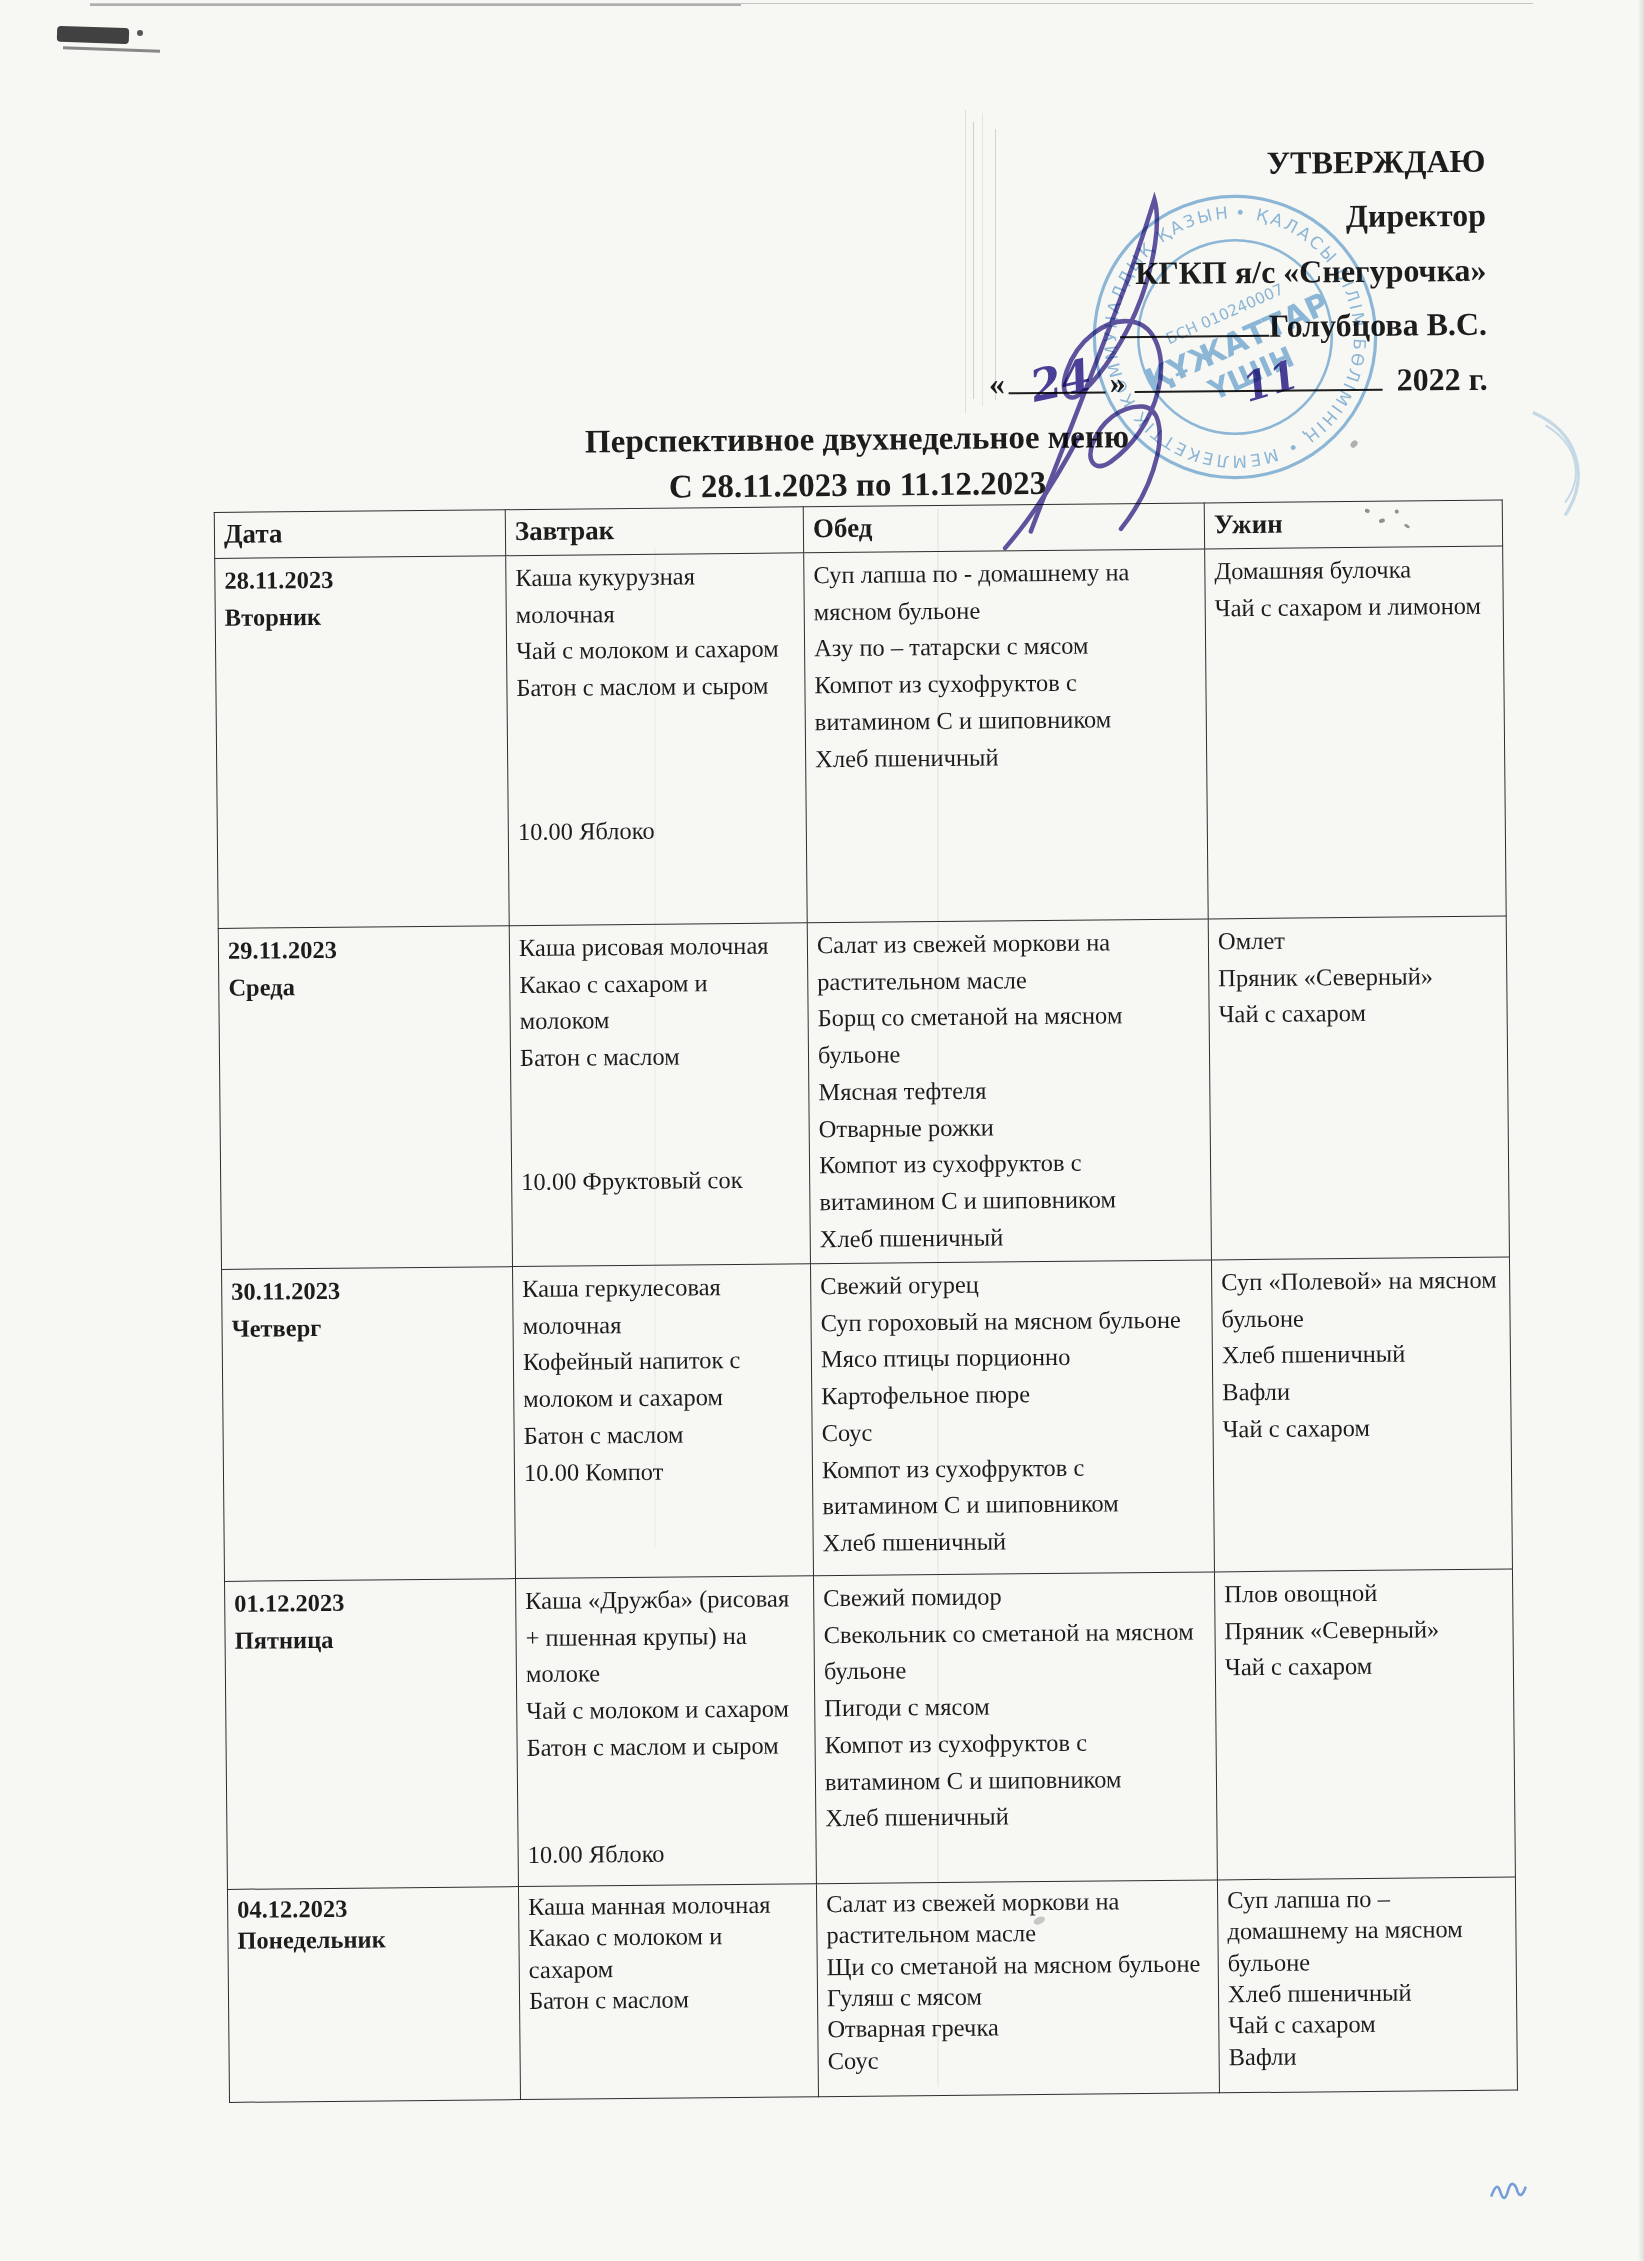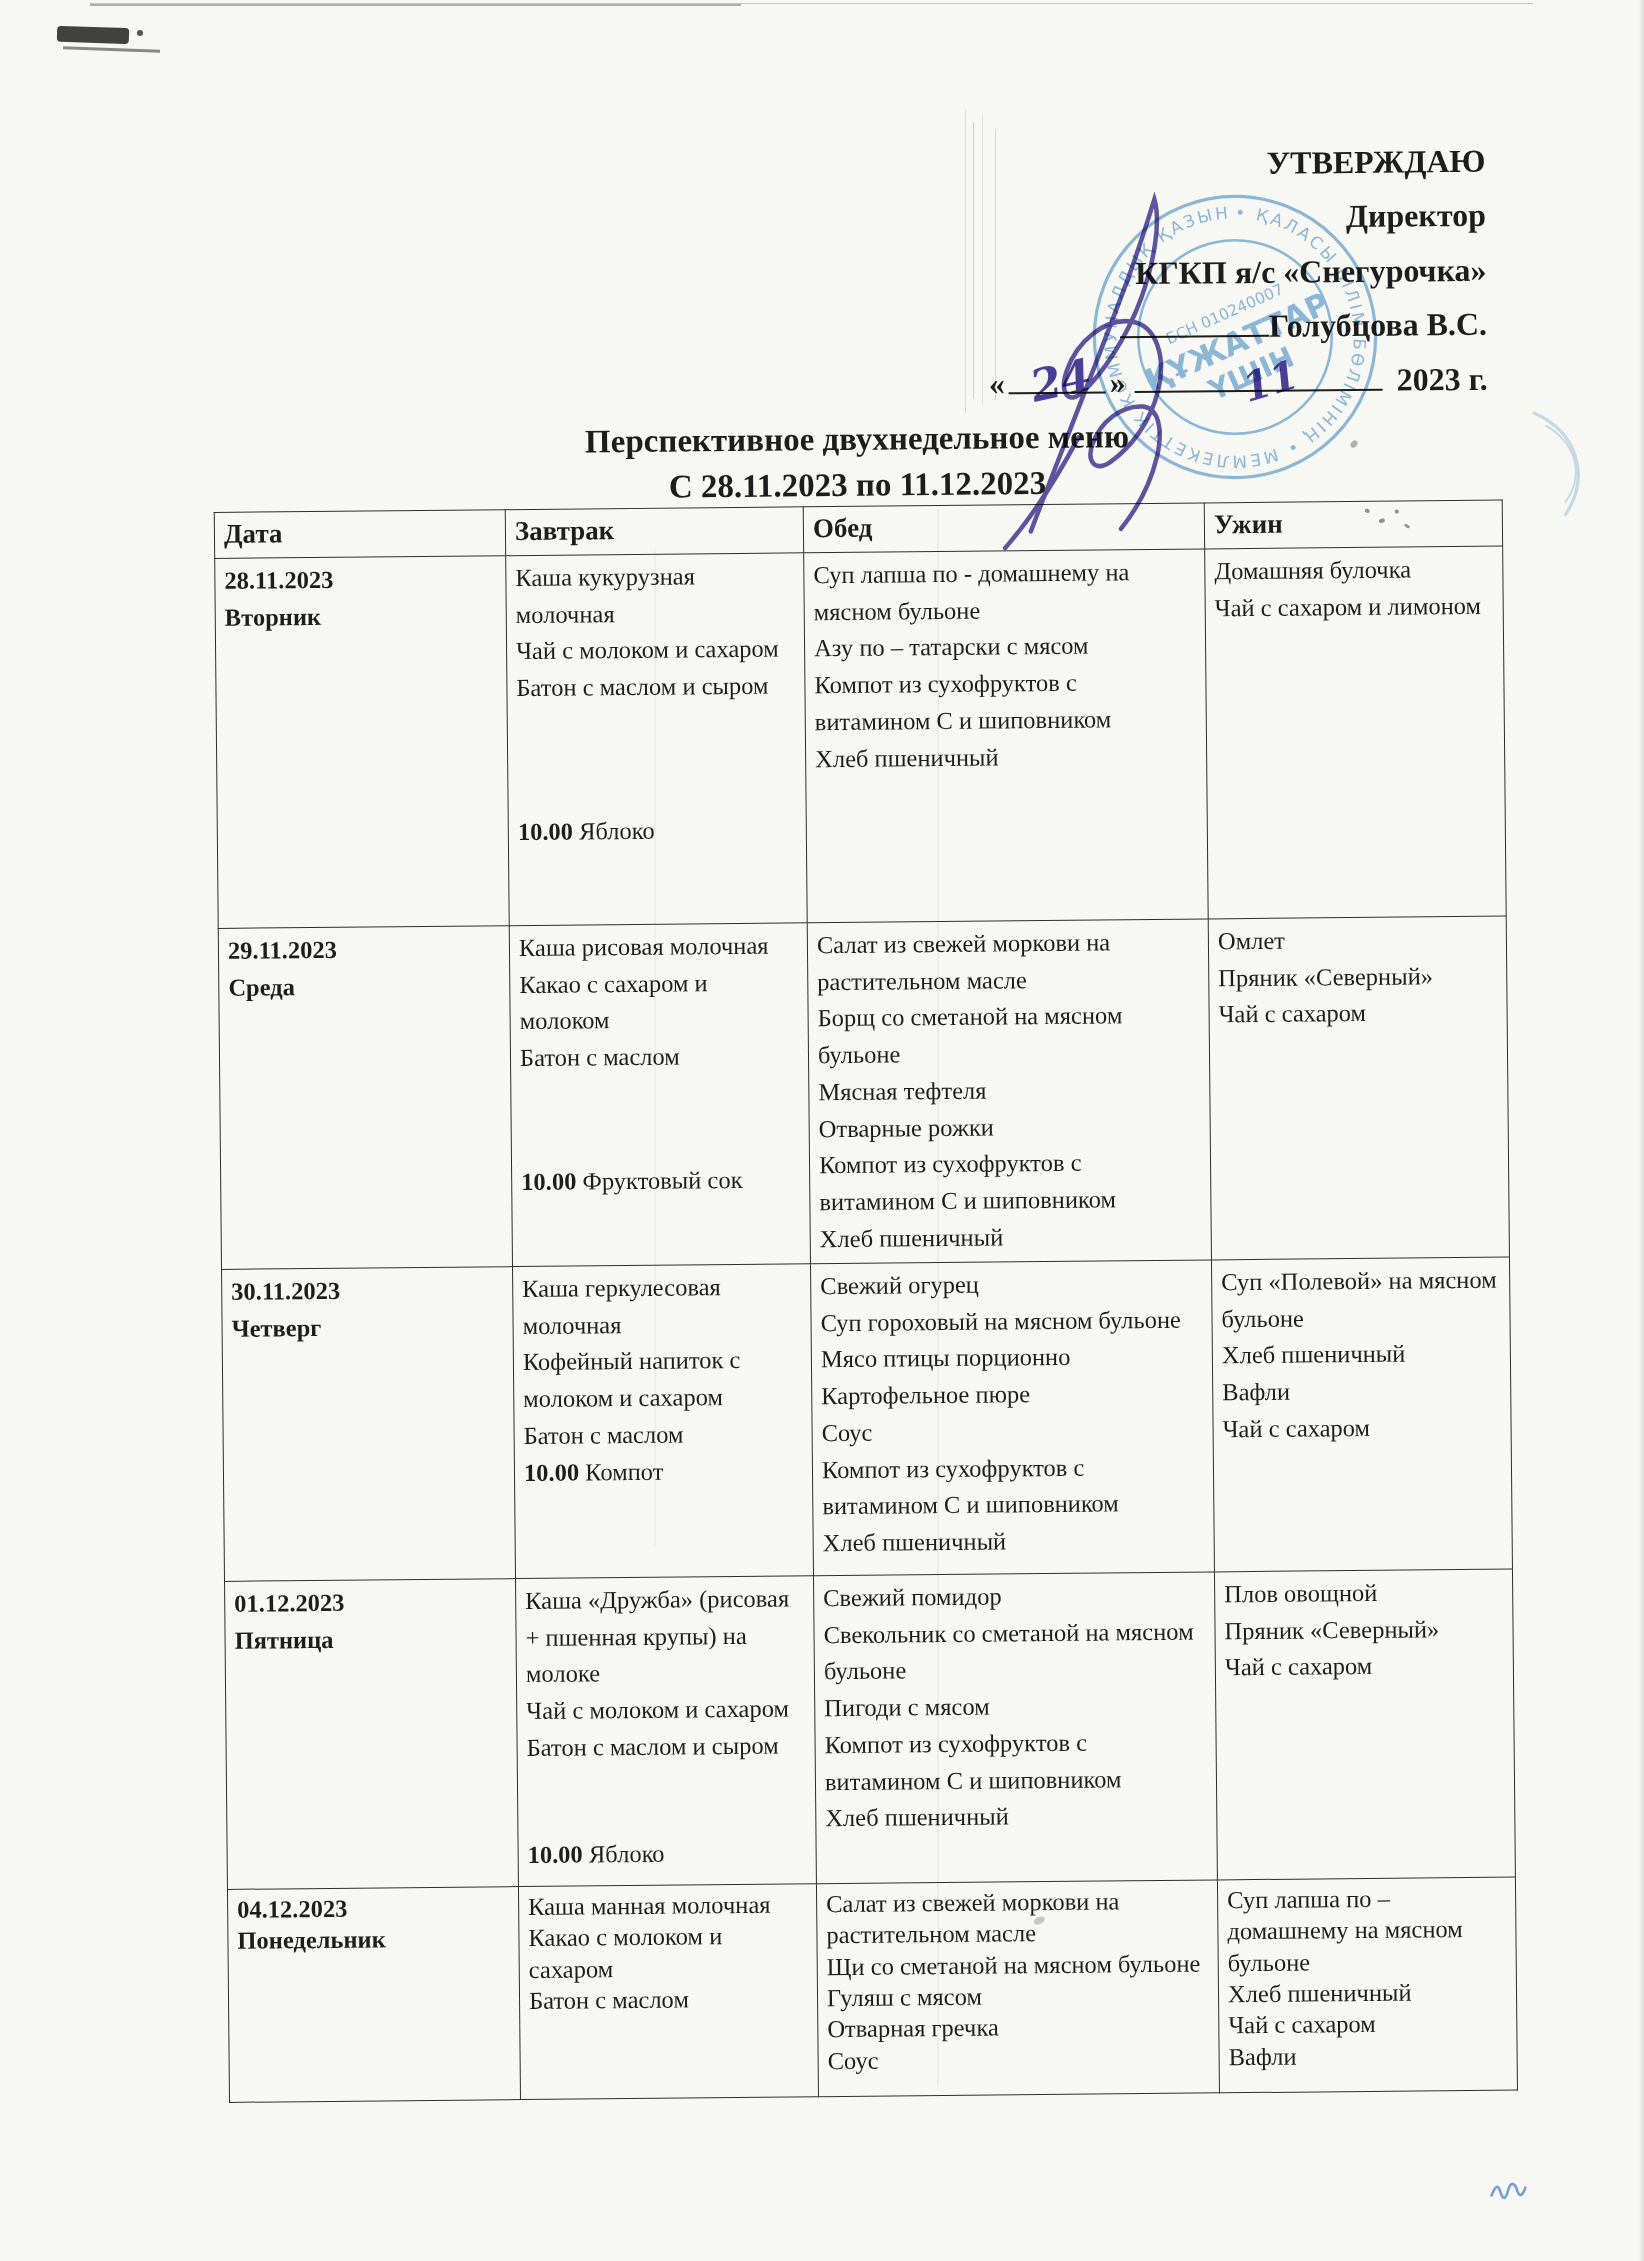--- a/index.html
+++ b/index.html
@@ -63,21 +63,21 @@
   .date-cell{font-weight:bold;font-size:26.4px;line-height:1.65;}
   .items{white-space:pre-line;}
   .lunch{padding-right:23px;}
   .dinner{padding-right:31px;}
   .bf{display:flex;flex-direction:column;}
   .menu tr:nth-child(2) .bf{height:291px;}
   .menu tr:nth-child(3) .bf{height:271px;}
   .menu tr:nth-child(4) .bf{height:214px;}
   .menu tr:nth-child(5) .bf{height:291px;}
   .snack{margin-top:auto;}
-  .snack-time{font-weight:bold;}
+  .snack-time{font-weight:normal;}
   
   .stamp{position:absolute;left:1086px;top:188px;mix-blend-mode:multiply;opacity:.82;}
   .stamp-extra{position:absolute;left:1520px;top:406px;mix-blend-mode:multiply;opacity:.45;}
   .sig{position:absolute;left:992px;top:171px;mix-blend-mode:multiply;}
 </style>
 </head>
 <body>
 
 <div class="top-edge-line"></div>
 <div class="top-edge-line2"></div>
@@ -92,21 +92,21 @@
 <div class="streak s5"></div>
 <div class="streak s6"></div>
 
 <div class="doc">
 
   <div class="approval">
     <div>УТВЕРЖДАЮ</div>
     <div>Директор</div>
     <div>КГКП я/с «Снегурочка»</div>
     <div><span class="blank name-blank"></span><span>Голубцова В.С.</span></div>
-    <div><span>«</span><span class="blank day-blank"><span class="hw hw-day">24</span></span><span>»</span><span class="blank month-blank"><span class="hw hw-month">11</span></span><span>2023 г.</span></div>
+    <div><span>«</span><span class="blank day-blank"><span class="hw hw-day">24</span></span><span>»</span><span class="blank month-blank"><span class="hw hw-month">11</span></span><span>2022 г.</span></div>
   </div>
 
   <div class="title">
     <div>Перспективное двухнедельное меню</div>
     <div>С 28.11.2023 по 11.12.2023</div>
   </div>
 
   <table class="menu">
     <colgroup>
         <col style="width:291px">

